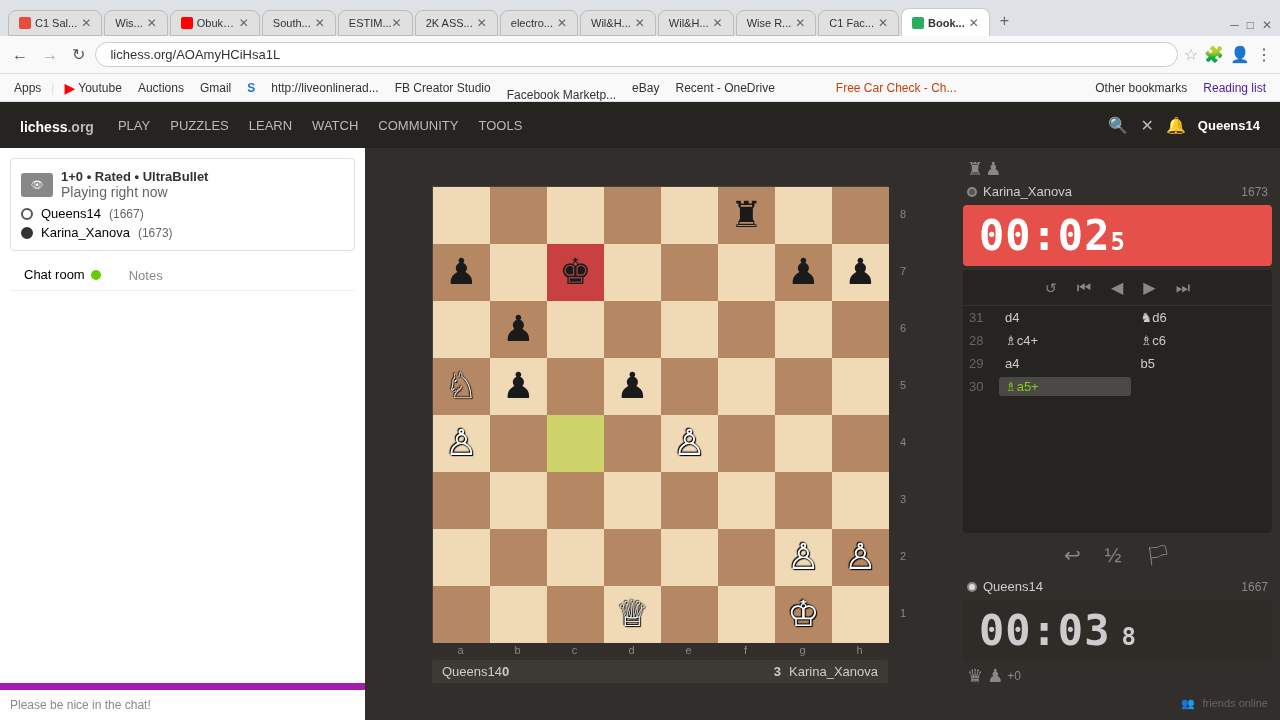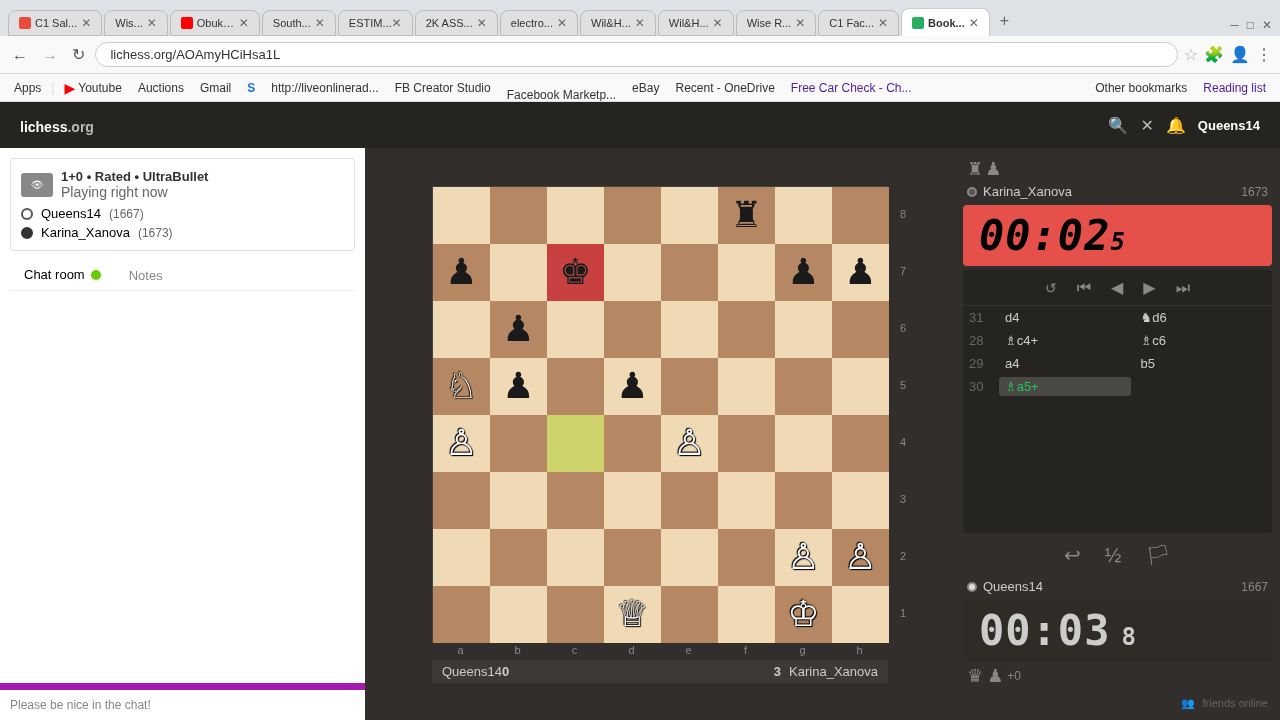--- a/index.html
+++ b/index.html
@@ -99,32 +99,40 @@
     <span style="color:#ddd;">|</span>
     <span style="color:#333;cursor:pointer;padding:2px 6px;border-radius:3px;white-space:nowrap;display:flex;align-items:center;gap:3px;"><span style="color:#ff0000;font-size:14px;">▶</span> Youtube</span>
     <span style="color:#333;cursor:pointer;padding:2px 6px;border-radius:3px;white-space:nowrap;">Auctions</span>
     <span style="color:#333;cursor:pointer;padding:2px 6px;border-radius:3px;white-space:nowrap;">Gmail</span>
     <span style="color:#333;cursor:pointer;padding:2px 6px;border-radius:3px;white-space:nowrap;font-weight:bold;color:#1a73e8;">S</span>
     <span style="color:#333;cursor:pointer;padding:2px 6px;border-radius:3px;white-space:nowrap;">http://liveonlinerad...</span>
     <span style="color:#333;cursor:pointer;padding:2px 6px;border-radius:3px;white-space:nowrap;">FB Creator Studio</span>
     <span style="color:#333;cursor:pointer;padding:2px 6px;border-radius:3px;white-space:nowrap;margin-top:15px;">Facebook Marketp...</span>
     <span style="color:#333;cursor:pointer;padding:2px 6px;border-radius:3px;white-space:nowrap;">eBay</span>
     <span style="color:#333;cursor:pointer;padding:2px 6px;border-radius:3px;white-space:nowrap;">Recent - OneDrive</span>
-    <span style="color:#4c1d95;cursor:pointer;padding:2px 6px;border-radius:3px;white-space:nowrap;">Free Car Check - Ch...</span>
+    <span style="color:#c2410c;cursor:pointer;padding:2px 6px;border-radius:3px;white-space:nowrap;margin-left:45px;">Free Car Check - Ch...</span>
     <span style="color:#333;cursor:pointer;padding:2px 6px;border-radius:3px;white-space:nowrap;margin-left:auto;">Other bookmarks</span>
     <span style="color:#4c1d95;cursor:pointer;padding:2px 6px;border-radius:3px;white-space:nowrap;">Reading list</span>
   </div>
 </div>
 
 <div style="position:absolute;top:102px;left:0;right:0;bottom:0;display:flex;flex-direction:column;">
 
   <div class="lichess-header">
     <div class="lichess-logo">
       <span style="color:#fff;">lichess</span><span style="color:#bababa;">.org</span>
     </div>
+    <nav class="header-nav">
+      <a>PLAY</a>
+      <a>PUZZLES</a>
+      <a>LEARN</a>
+      <a>WATCH</a>
+      <a>COMMUNITY</a>
+      <a>TOOLS</a>
+    </nav>
     <div class="header-right">
       <span class="header-icon">🔍</span>
       <span class="header-icon">✕</span>
       <span class="header-icon">🔔</span>
       <span class="username-badge">Queens14</span>
     </div>
   </div>
 
   <div style="display:flex;flex:1;background:#312e2b;overflow:hidden;">
 
@@ -306,21 +314,21 @@
           <span style="font-size:18px;color:#888;">♜</span>
           <span style="font-size:18px;color:#888;">♟</span>
         </div>
         <div style="display:flex;align-items:center;gap:6px;padding:2px 4px;">
           <div style="width:10px;height:10px;border-radius:50%;background:#555;border:2px solid #888;"></div>
           <span style="color:#ccc;font-size:13px;">Karina_Xanova</span>
           <span style="color:#888;font-size:12px;margin-left:auto;">1673</span>
         </div>
       </div>
 
-      <div style="background:#e5504a;color:#000000;font-size:42px;font-weight:bold;font-family:monospace;padding:6px 16px;border-radius:4px;display:flex;align-items:baseline;gap:0;letter-spacing:1px;font-style:italic;">
+      <div style="background:#e5504a;color:#ffffff;font-size:42px;font-weight:bold;font-family:monospace;padding:6px 16px;border-radius:4px;display:flex;align-items:baseline;gap:0;letter-spacing:1px;">
         <span>00:02</span>
         <span style="font-size:24px;">5</span>
       </div>
 
       <div style="background:#262421;border-radius:4px;flex:1;overflow-y:auto;">
 
         <div style="display:flex;justify-content:center;gap:16px;padding:6px 8px;border-bottom:1px solid #333;align-items:center;">
           <button style="color:#888;font-size:14px;cursor:pointer;background:none;border:none;padding:2px;">↺</button>
           <button style="color:#888;font-size:16px;cursor:pointer;background:none;border:none;padding:2px;">⏮</button>
           <button style="color:#888;font-size:16px;cursor:pointer;background:none;border:none;padding:2px;">◀</button>
@@ -338,21 +346,21 @@
           <span style="padding:2px 6px;border-radius:3px;cursor:pointer;color:#ccc;flex:1;">♗c4+</span>
           <span style="padding:2px 6px;border-radius:3px;cursor:pointer;color:#ccc;flex:1;">♗c6</span>
         </div>
         <div style="display:flex;align-items:center;gap:4px;padding:2px 6px;font-size:13px;">
           <span style="color:#666;width:26px;">29</span>
           <span style="padding:2px 6px;border-radius:3px;cursor:pointer;color:#ccc;flex:1;">a4</span>
           <span style="padding:2px 6px;border-radius:3px;cursor:pointer;color:#ccc;flex:1;">b5</span>
         </div>
         <div style="display:flex;align-items:center;gap:4px;padding:2px 6px;font-size:13px;">
           <span style="color:#666;width:26px;">30</span>
-          <span style="padding:2px 6px;border-radius:3px;cursor:pointer;color:#22c55e;flex:1;background:#4a4845;">♗a5+</span>
+          <span style="padding:2px 6px;border-radius:3px;cursor:pointer;color:#84cc16;flex:1;background:#4a4845;">♗a5+</span>
           <span style="padding:2px 6px;border-radius:3px;cursor:pointer;color:#ccc;flex:1;"></span>
         </div>
       </div>
 
       <div style="display:flex;justify-content:center;gap:24px;padding:6px;">
         <button style="color:#888;font-size:20px;cursor:pointer;background:none;border:none;">↩</button>
         <button style="color:#888;font-size:20px;cursor:pointer;background:none;border:none;">½</button>
         <button style="color:#888;font-size:20px;cursor:pointer;background:none;border:none;">🏳</button>
       </div>
 

